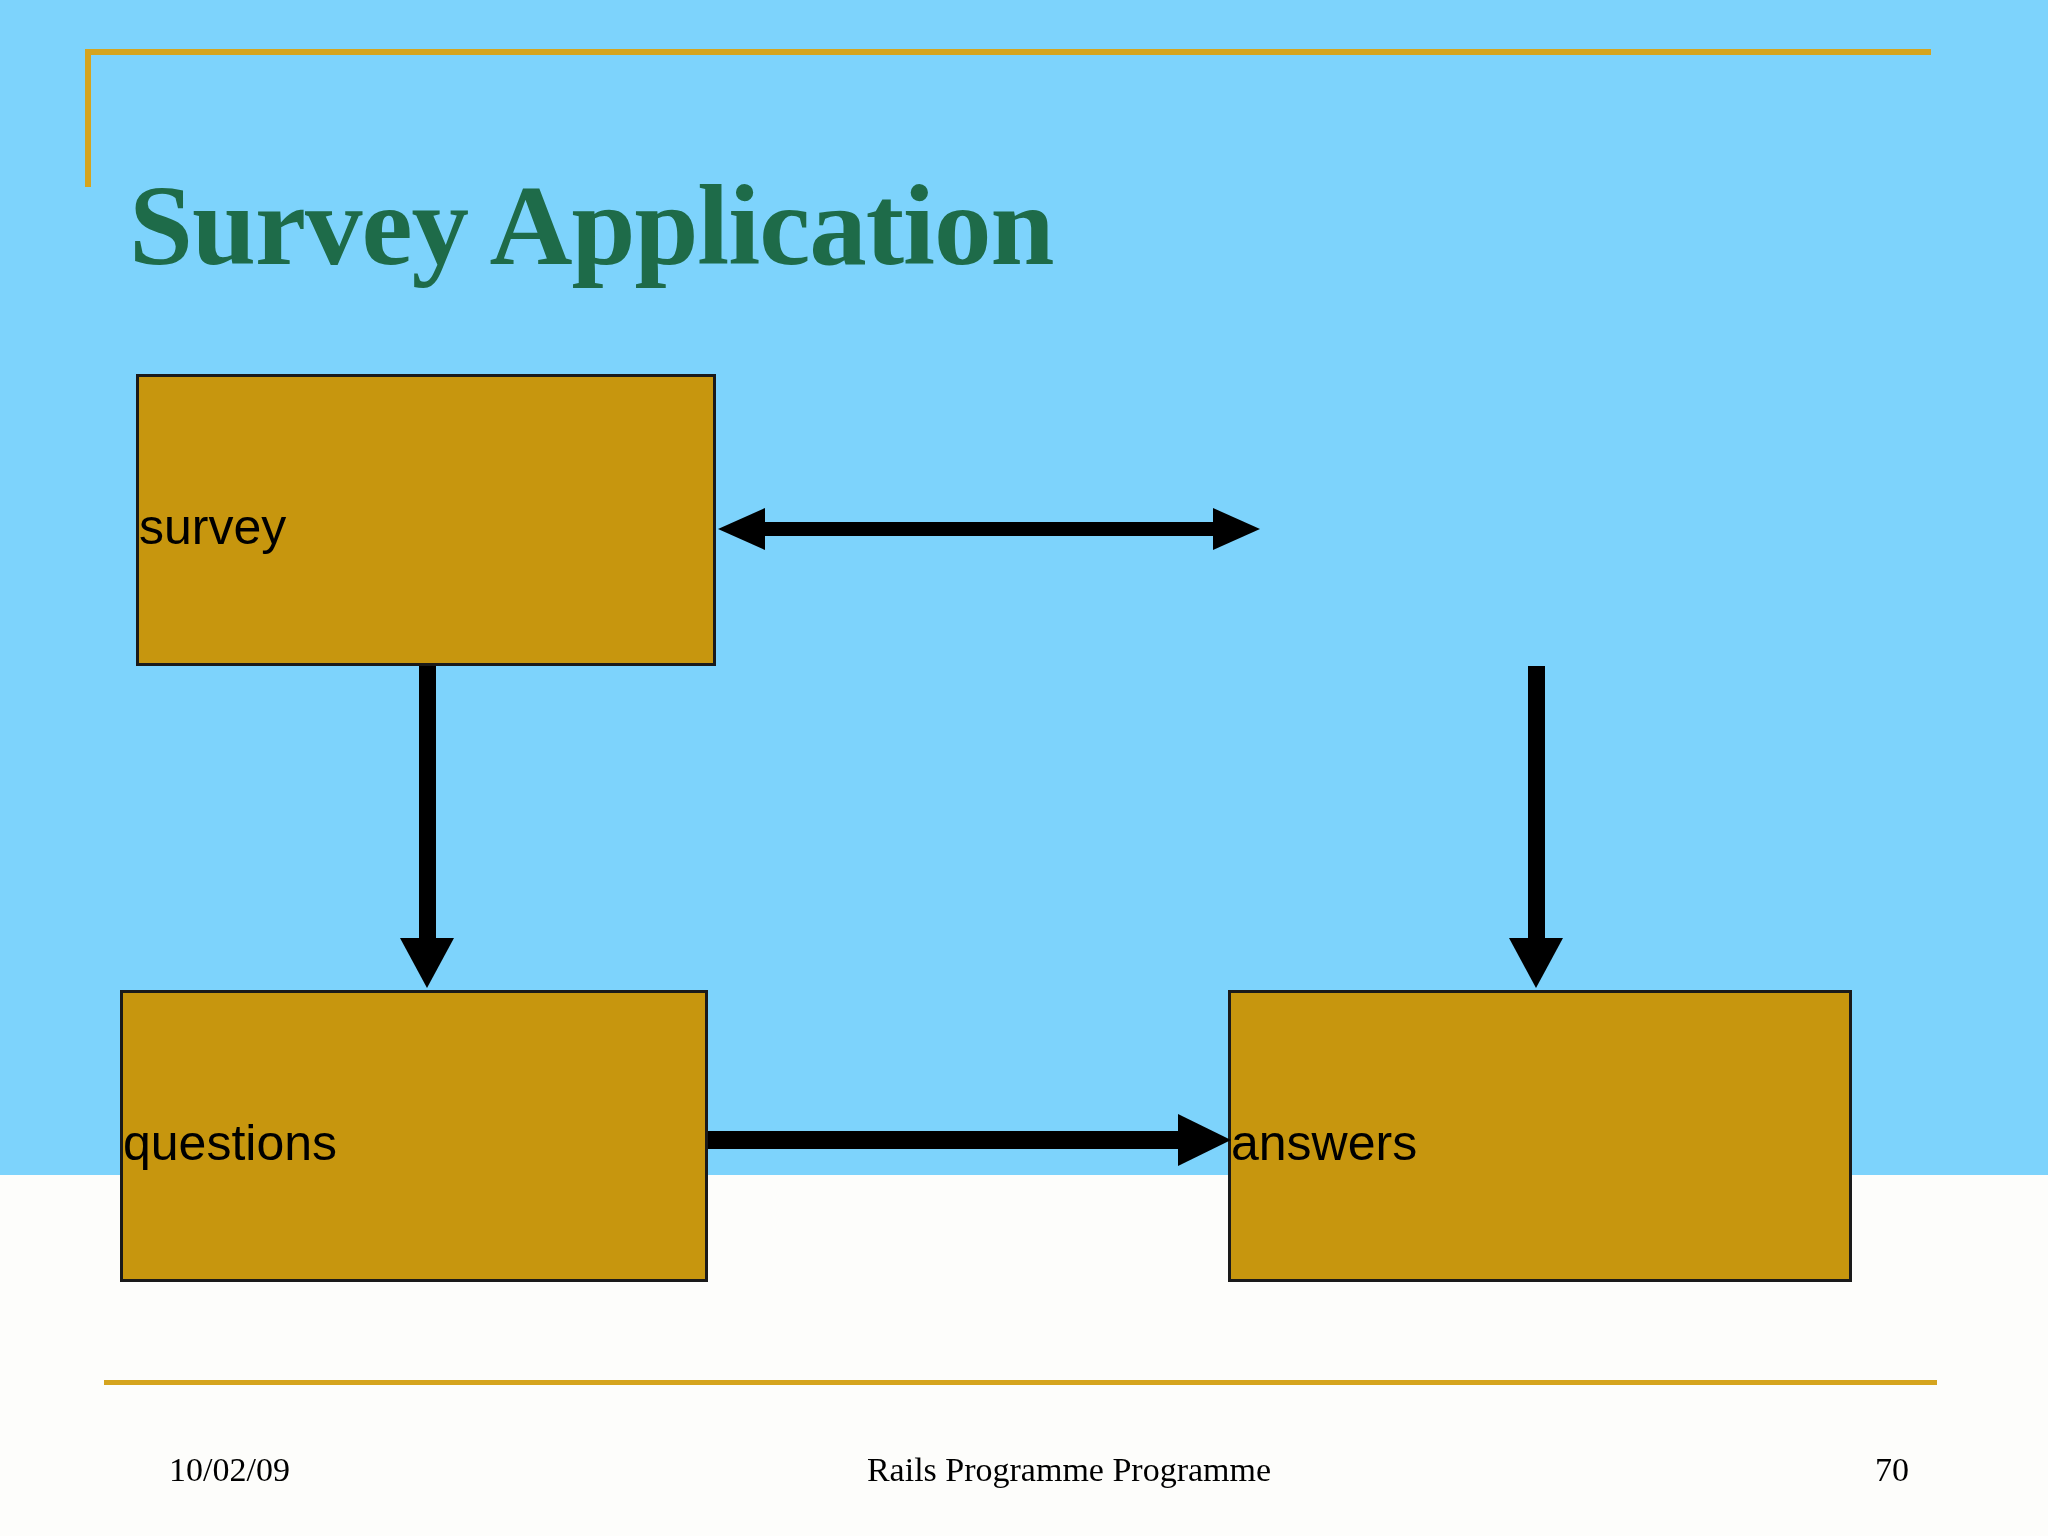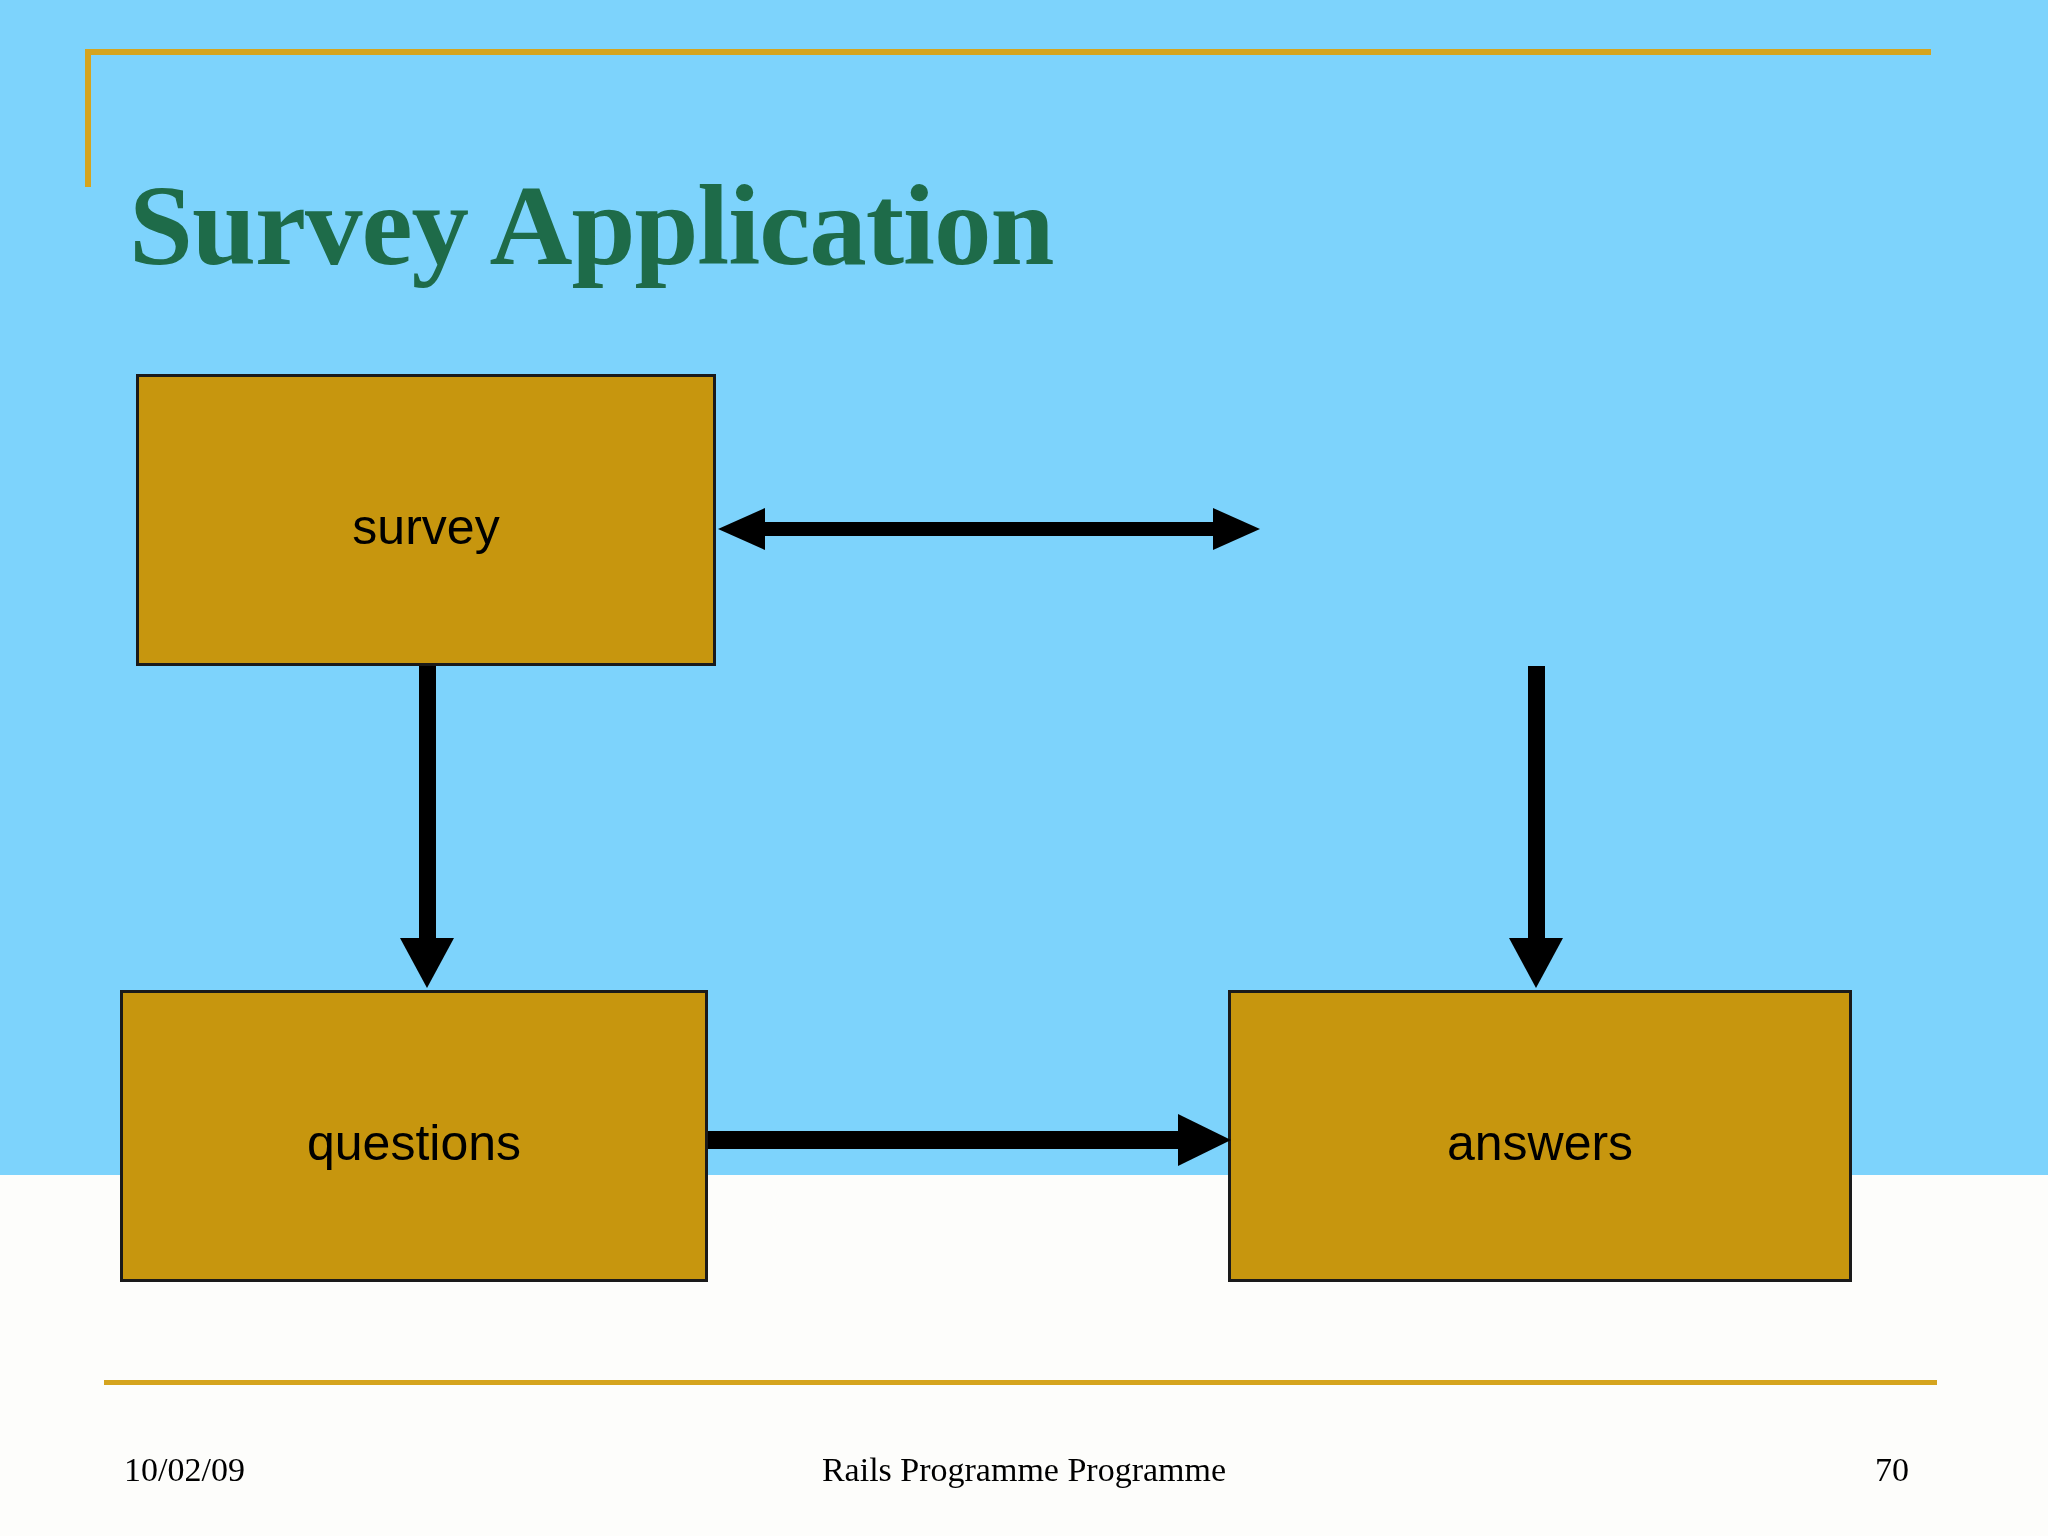--- a/index.html
+++ b/index.html
@@ -37,21 +37,21 @@
     white-space: nowrap;
   }
 
   .entity-box {
     position: absolute;
     box-sizing: border-box;
     background: #C7960E;
     border: 3px solid #1A1A1A;
     display: flex;
     align-items: center;
-    justify-content: center;
+    justify-content: flex-start;
     padding-top: 14px;
     font-family: "Liberation Sans", sans-serif;
     font-size: 50px;
     color: #000000;
   }
   .box-survey    { left: 136px;  top: 374px; width: 580px; height: 292px; }
   .box-users     { left: 1262px; top: 375px; width: 590px; height: 290px; }
   .box-questions { left: 120px;  top: 990px; width: 588px; height: 292px; }
   .box-answers   { left: 1228px; top: 990px; width: 624px; height: 292px; }
 
@@ -65,20 +65,21 @@
   }
 
   .footer-text {
     position: absolute;
     top: 1450px;
     font-family: "Liberation Serif", serif;
     font-size: 34px;
     line-height: 1.2;
     color: #000000;
     white-space: nowrap;
+    margin-left: 45px;
   }
   .footer-date   { left: 124px; }
   .footer-center { left: 0; width: 2048px; text-align: center; }
   .footer-page   { right: 139px; }
 </style>
 </head>
 <body>
 
 <div class="slide">
 

